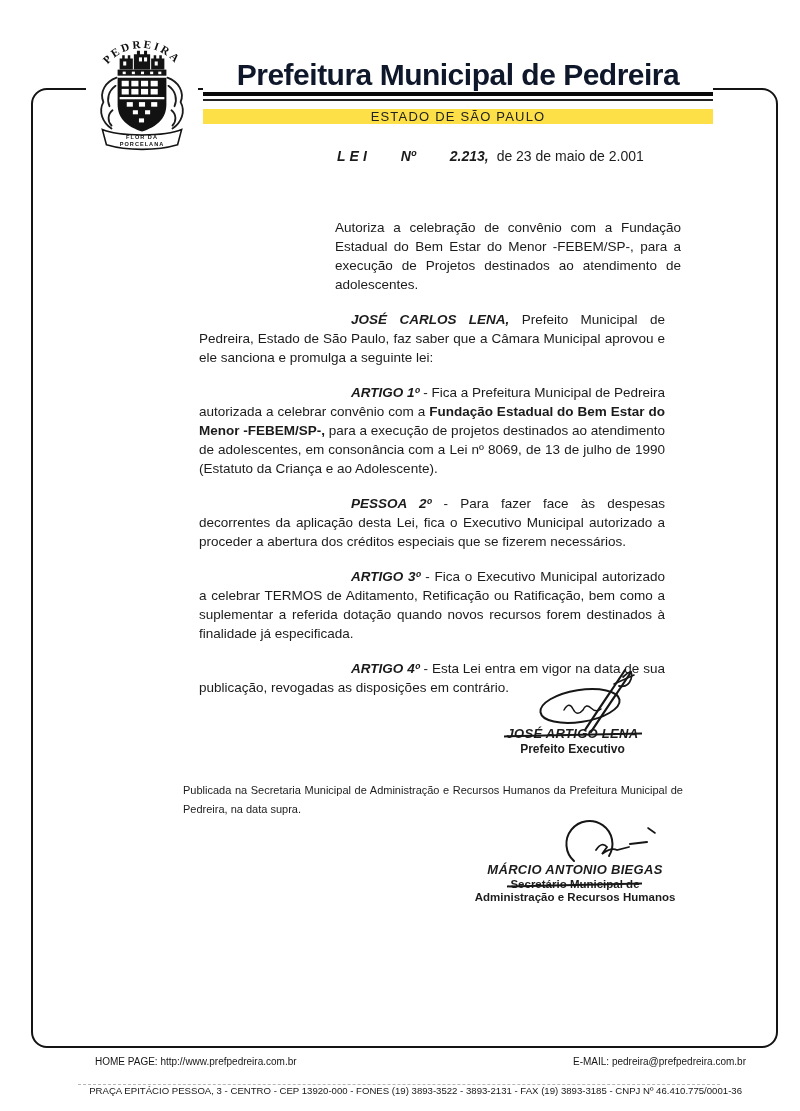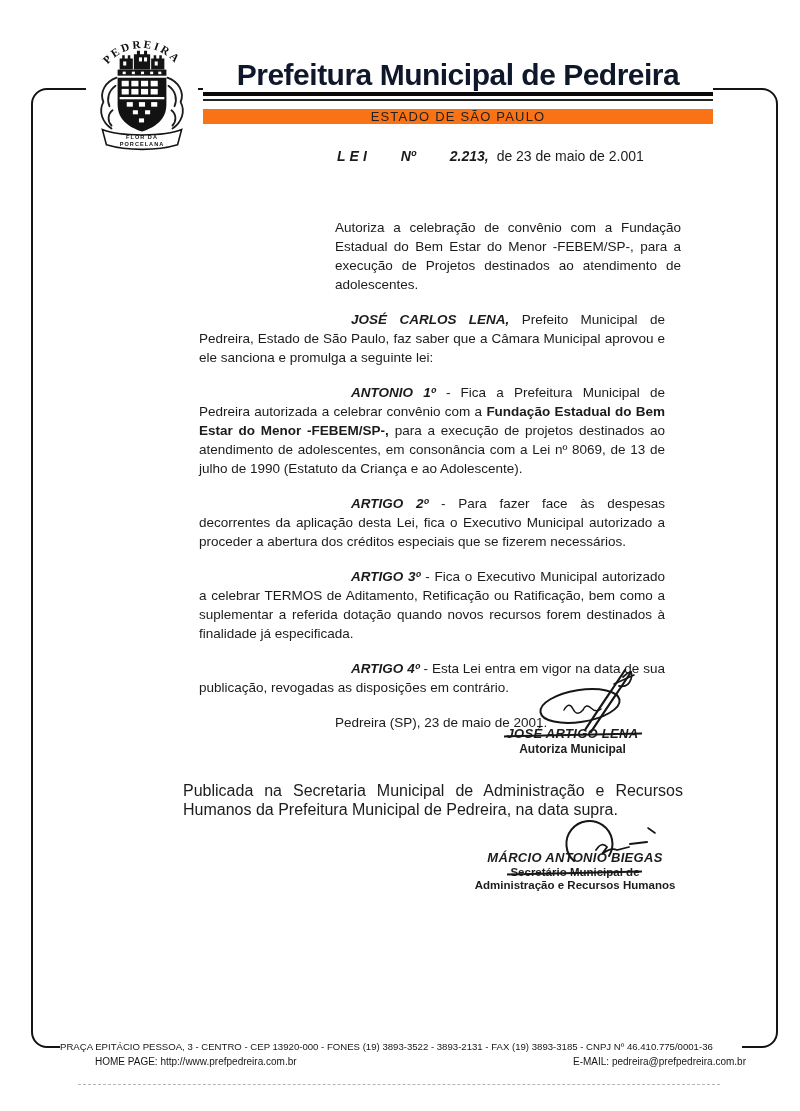--- a/index.html
+++ b/index.html
@@ -16,21 +16,21 @@
   .crest{position:absolute;left:86px;top:33px;width:112px;height:124px;background:#fff;z-index:2;}
   .title-block{position:absolute;left:203px;top:59px;width:510px;background:#fff;z-index:2;}
   .title{
     font-size:30px;font-weight:800;letter-spacing:-0.5px;white-space:nowrap;
     color:#0f172a;line-height:31px;text-align:center;
   }
   .title-ul1{height:4px;background:#0a0a0a;margin-top:2px;}
   .title-ul2{height:2px;background:#0a0a0a;margin-top:3px;opacity:.9;}
   .estado{
     position:absolute;left:203px;top:109px;width:510px;text-align:center;
-    font-size:13px;letter-spacing:1.2px;color:#222;background:#f97316;z-index:2;
+    font-size:13px;letter-spacing:1.2px;color:#222;background:#fde047;z-index:2;
   }
   
   .law-line{position:absolute;left:337px;top:148px;font-size:14px;white-space:nowrap;z-index:1;}
   .law-line .bi{font-weight:bold;margin-top:31px;}
   .law-lei{letter-spacing:4px;margin-right:26px;}
   .law-num{margin-right:30px;}
   .law-number{margin-right:4px;}
   
   .content{position:absolute;left:183px;top:202px;width:498px;z-index:1;
     font-size:13.5px;line-height:19px;text-align:justify;color:#1b1b1b;}
@@ -40,30 +40,30 @@
   .bi{font-weight:bold;font-style:italic;}
   .b{font-weight:bold;}
   .dateline{margin-left:152px !important;margin-top:13px !important;text-indent:0;}
   
   .sig1-wrap{position:absolute;left:470px;top:666px;width:205px;text-align:center;z-index:1;}
   .sig1-svg{position:absolute;left:58px;top:0px;width:132px;height:70px;pointer-events:none;}
   .sig-name{margin-top:60px;font-size:13px;font-weight:bold;font-style:italic;letter-spacing:.3px;}
   .sig-role{font-size:12px;font-weight:bold;margin-top:1px;}
   .sig2-wrap{position:absolute;left:452px;top:818px;width:246px;text-align:center;z-index:1;}
   .sig2-svg{position:absolute;left:92px;top:-4px;width:118px;height:52px;pointer-events:none;}
-  .sig2-wrap .sig-name{margin-top:32px;}
+  .sig2-wrap .sig-name{margin-top:44px;}
   .sig2-wrap .sig-role{font-size:11.5px;}
   .struck{position:relative;display:inline-block;}
   .struck::after{content:"";position:absolute;left:-3px;right:-3px;top:54%;height:1.5px;
     background:#181818;transform:rotate(-1.2deg);}
-  .publicada{position:absolute;left:183px;top:781px;width:500px;font-size:16px;
+  .publicada{position:absolute;left:183px;top:781px;width:500px;font-size:11px;
     line-height:19px;text-align:justify;z-index:1;}
   
   .footer-line1{
-    position:absolute;left:60px;top:1041px;width:682px;text-align:left;
+    position:absolute;left:60px;top:1085px;width:682px;text-align:right;
     font-size:9.6px;white-space:nowrap;background:#fff;z-index:2;color:#161616;
   }
   .footer-home{position:absolute;left:95px;top:1056px;font-size:10px;z-index:2;color:#161616;}
   .footer-email{position:absolute;left:527px;top:1056px;font-size:10px;z-index:2;color:#161616;padding-left:46px;}
   .scan-dash{position:absolute;left:78px;top:1084px;width:642px;border-top:1.5px dashed #8f8f8f;opacity:.65;z-index:1;}
 </style>
 </head>
 <body>
 
 <div class="frame"></div>
@@ -149,57 +149,56 @@
 
 <div class="content">
   <p class="ementa">Autoriza a celebração de convênio com a Fundação Estadual do Bem Estar do Menor -FEBEM/SP-, para a execução de Projetos destinados ao atendimento de adolescentes.</p>
 
   <p class="para">
     <span class="bi">JOSÉ CARLOS LENA,</span>
     <span> Prefeito Municipal de Pedreira, Estado de São Paulo, faz saber que a Câmara Municipal aprovou e ele sanciona e promulga a seguinte lei:</span>
   </p>
 
   <p class="para">
-    <span class="bi">ANTONIO 1º</span>
+    <span class="bi">ARTIGO 1º</span>
     <span> - Fica a Prefeitura Municipal de Pedreira autorizada a celebrar convênio com a </span>
     <span class="b">Fundação Estadual do Bem Estar do Menor -FEBEM/SP-,</span>
     <span> para a execução de projetos destinados ao atendimento de adolescentes, em consonância com a Lei nº 8069, de 13 de julho de 1990 (Estatuto da Criança e ao Adolescente).</span>
   </p>
 
   <p class="para">
-    <span class="bi">ARTIGO 2º</span>
+    <span class="bi">PESSOA 2º</span>
     <span> - Para fazer face às despesas decorrentes da aplicação desta Lei, fica o Executivo Municipal autorizado a proceder a abertura dos créditos especiais que se fizerem necessários.</span>
   </p>
 
   <p class="para">
     <span class="bi">ARTIGO 3º</span>
     <span> - Fica o Executivo Municipal autorizado a celebrar TERMOS de Aditamento, Retificação ou Ratificação, bem como a suplementar a referida dotação quando novos recursos forem destinados à finalidade já especificada.</span>
   </p>
 
   <p class="para">
     <span class="bi">ARTIGO 4º</span>
     <span> - Esta Lei entra em vigor na data de sua publicação, revogadas as disposições em contrário.</span>
   </p>
 
-  <p class="dateline">Pedreira (SP), 23 de maio de 2001.</p>
 </div>
 
 <div class="sig1-wrap">
   <svg class="sig1-svg" viewBox="0 0 132 70">
     <g fill="none" stroke="#161616" stroke-linecap="round">
       <ellipse cx="52" cy="40" rx="40" ry="16" stroke-width="2" transform="rotate(-9 52 40)"></ellipse>
       <path d="M36,44 q5,-9 9,-1 t10,1 q3,-7 8,-2 t10,1" stroke-width="1.5"></path>
       <path d="M97,4 C90,15 72,41 57,64" stroke-width="2.2"></path>
       <path d="M103,6 C96,17 78,43 63,66" stroke-width="2.2"></path>
       <path d="M95,11 q11,-10 8,2 q-3,9 -12,7" stroke-width="1.8"></path>
       <path d="M86,18 l20,-9" stroke-width="1.6"></path>
     </g>
   </svg>
   <div class="sig-name"><span class="struck">JOSÉ ARTIGO LENA</span></div>
-  <div class="sig-role">Autoriza Municipal</div>
+  <div class="sig-role">Prefeito Executivo</div>
 </div>
 
 <div class="publicada">Publicada na Secretaria Municipal de Administração e Recursos Humanos da Prefeitura Municipal de Pedreira, na data supra.</div>
 
 <div class="sig2-wrap">
   <svg class="sig2-svg" viewBox="0 0 118 52">
     <g fill="none" stroke="#161616" stroke-linecap="round">
       <path d="M30,47 a23,23 0 1 1 35,-5" stroke-width="2"></path>
       <path d="M52,36 q6,-9 11,-3 l-5,7 q9,-7 15,-4 l12,-3" stroke-width="1.8"></path>
       <path d="M86,30 l17,-2" stroke-width="2"></path>

